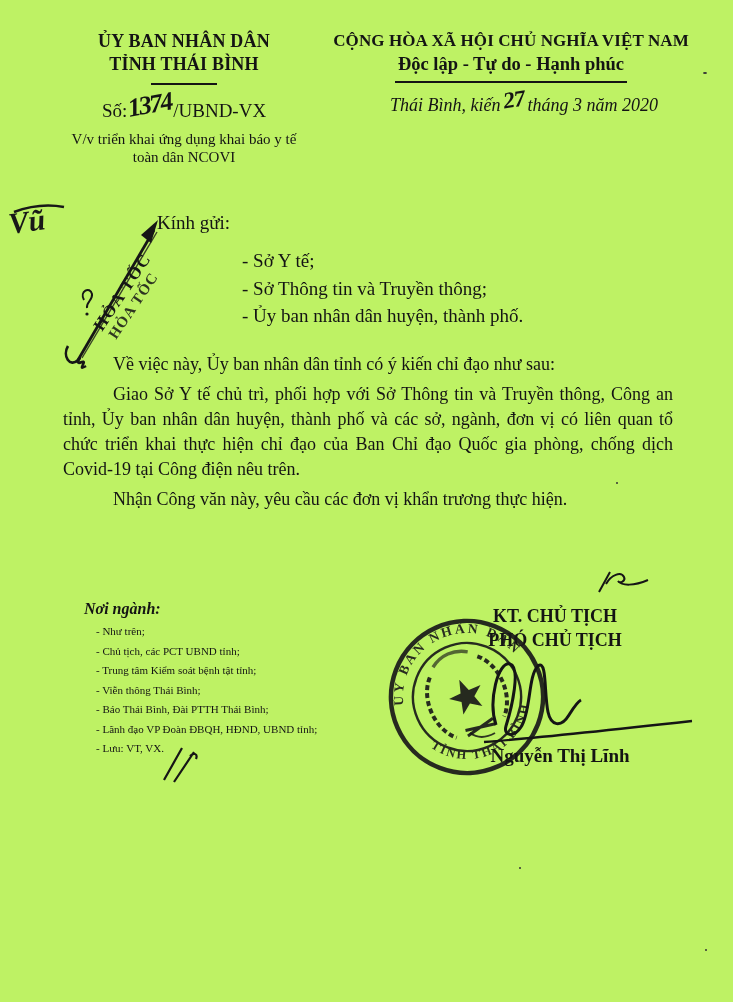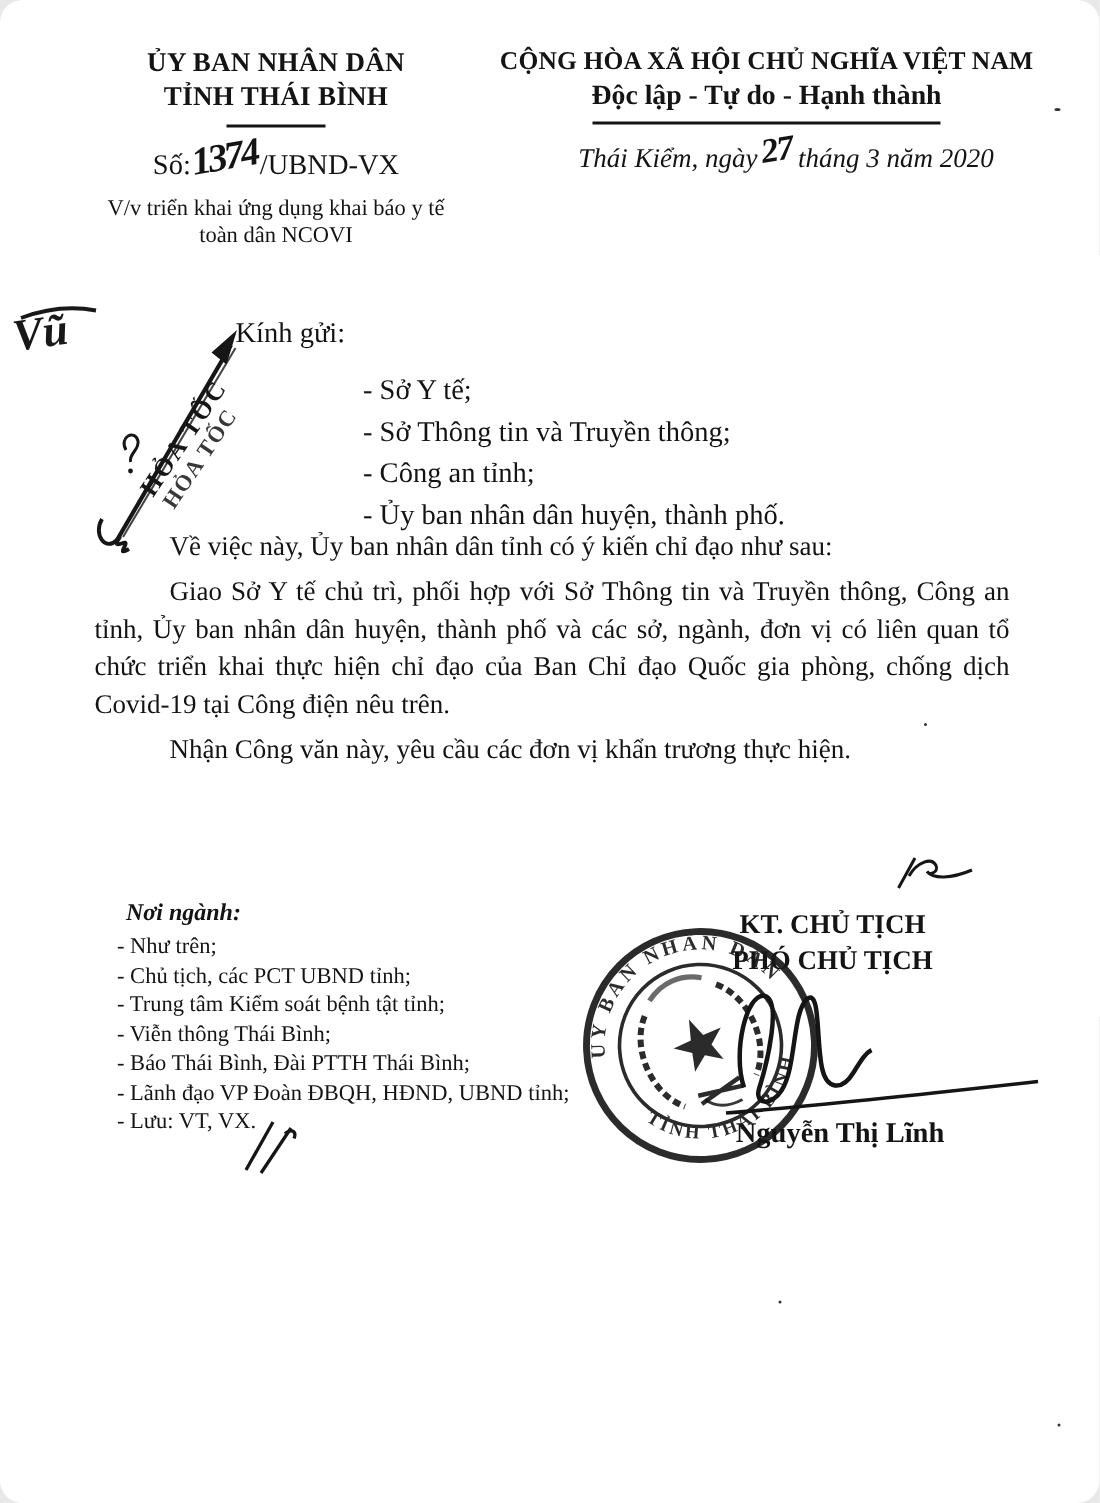--- a/index.html
+++ b/index.html
@@ -1,24 +1,23 @@
 <!DOCTYPE html>
 <html><head>
 <meta charset="utf-8">
 <style>
   html,body{margin:0;padding:0;background:#e8e8e8;}
   .page{
     position:relative;
     width:733px;height:1002px;
     margin:0 auto;
-    background:#ffffff;
+    background:#bef264;
     font-family:"Liberation Serif","DejaVu Serif",serif;
     color:#141414;
     overflow:hidden;
-    border-radius:15px;
   }
   .abs{position:absolute;}
   .center{text-align:center;}
   .i{font-style:italic;}
 
   
   .hdr-left{left:58px;top:30px;width:252px;}
   .org-line{font-size:18px;font-weight:bold;line-height:23px;letter-spacing:.2px;}
   .hdr-rule-left{width:66px;height:2px;background:#141414;margin:7px auto 0;}
   .doc-number-row{margin-top:7px;font-size:19px;display:flex;justify-content:center;align-items:flex-end;white-space:nowrap;}
@@ -44,21 +43,21 @@
 
   
   .body-text{left:63px;top:352px;width:610px;}
   .body-text p{font-size:18px;line-height:25px;text-align:justify;text-indent:50px;margin:0;}
   .body-text p.p1{margin-bottom:12px;}
   .body-text p.p2{margin-bottom:5px;}
   .body-text p.p3{margin-bottom:5px;}
 
   
   .cc-label{left:84px;top:600px;font-size:16px;font-weight:bold;font-style:italic;}
-  .cc-list{left:78px;top:622px;font-size:15px;line-height:19.5px;}
+  .cc-list{left:96px;top:622px;font-size:11px;line-height:19.5px;}
   .sig-titles{left:430px;top:605px;width:250px;font-size:18px;font-weight:bold;line-height:23.5px;}
   .signer-name{left:440px;top:745px;width:240px;font-size:19px;font-weight:bold;text-align:center;}
 
   .speck{position:absolute;background:#333;border-radius:50%;}
 
   svg text{font-family:"Liberation Serif","DejaVu Serif",serif;}
   .seal-svg{left:382px;top:612px;transform:rotate(-24deg);transform-origin:center;}
 </style>
 </head>
 <body>
@@ -75,24 +74,24 @@
         <span>/UBND-VX</span>
     </div>
     <div class="subject">
       <div>V/v triển khai ứng dụng khai báo y tế</div>
       <div>toàn dân NCOVI</div>
     </div>
   </div>
 
   <div class="abs hdr-right center">
     <div class="nat-title">CỘNG HÒA XÃ HỘI CHỦ NGHĨA VIỆT NAM</div>
-    <div class="nat-motto">Độc lập - Tự do - Hạnh thành</div>
+    <div class="nat-motto">Độc lập - Tự do - Hạnh phúc</div>
     <div class="hdr-rule-right"></div>
     <div class="dateline">
-      <span>Thái Kiểm, ngày</span>
+      <span>Thái Bình, kiến</span>
       <span class="hand hand-day">27</span>
       <span>tháng 3 năm 2020</span>
     </div>
   </div>
 
   <svg class="abs" style="left:4px;top:196px;" width="80" height="52">
     <text x="6" y="38" font-size="30" font-style="italic" font-weight="bold" fill="#181818" transform="rotate(-8 6 38)">Vũ</text>
     <path d="M 10,16 C 26,10 44,8 60,11" stroke="#181818" stroke-width="2.6" fill="none"></path>
   </svg>
 
@@ -104,21 +103,20 @@
     <path d="M 26,92 C 21,83 32,78 34,86 C 35,92 28,94 29,100" stroke="#161616" stroke-width="2" fill="none"></path>
     <circle cx="29" cy="106" r="1.6" fill="#161616"></circle>
     <text transform="translate(44,124) rotate(-56)" font-size="17" font-weight="bold" letter-spacing="1.5" fill="#161616">HỎA TỐC</text>
     <text transform="translate(58,132) rotate(-56)" font-size="15" font-weight="bold" letter-spacing="1" fill="#161616" opacity=".85">HỎA TỐC</text>
   </svg>
 
   <div class="abs salutation">Kính gửi:</div>
   <div class="abs recipients">
     <div>- Sở Y tế;</div>
     <div>- Sở Thông tin và Truyền thông;</div>
-    <div>- Công an tỉnh;</div>
     <div>- Ủy ban nhân dân huyện, thành phố.</div>
   </div>
 
   <div class="abs body-text">
     <p class="p2">Về việc này, Ủy ban nhân dân tỉnh có ý kiến chỉ đạo như sau:</p>
     <p class="p3">Giao Sở Y tế chủ trì, phối hợp với Sở Thông tin và Truyền thông, Công an tỉnh, Ủy ban nhân dân huyện, thành phố và các sở, ngành, đơn vị có liên quan tổ chức triển khai thực hiện chỉ đạo của Ban Chỉ đạo Quốc gia phòng, chống dịch Covid-19 tại Công điện nêu trên.</p>
     <p class="p4">Nhận Công văn này, yêu cầu các đơn vị khẩn trương thực hiện.</p>
   </div>
 
   <svg class="abs" style="left:596px;top:566px;" width="62" height="30">

